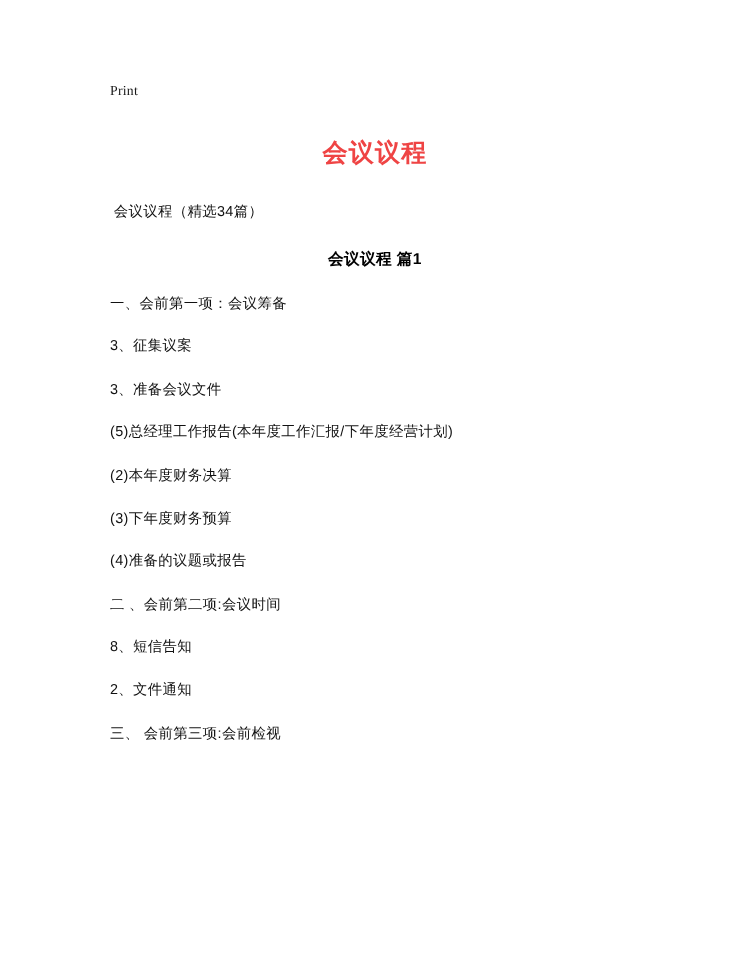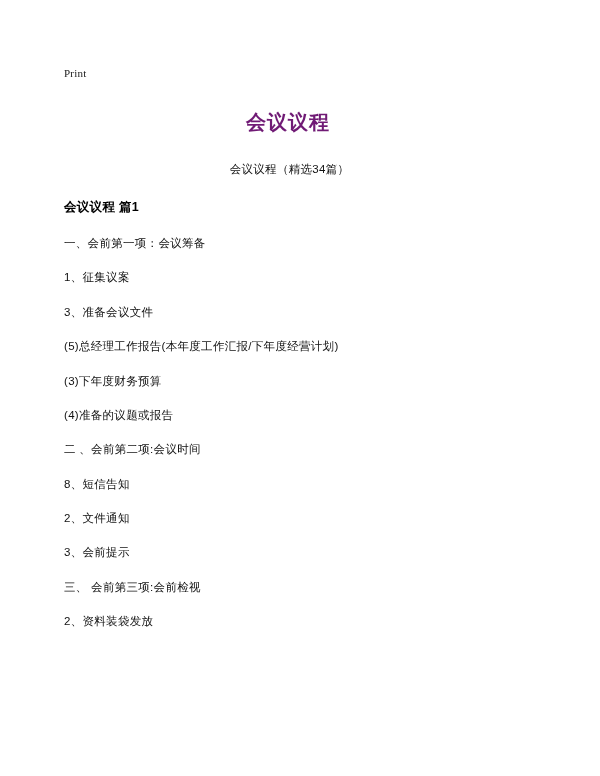--- a/index.html
+++ b/index.html
@@ -12,52 +12,52 @@
     height: 776px;
     font-family: "Liberation Sans", "DejaVu Sans", sans-serif;
     color: #000000;
     position: relative;
     overflow: hidden;
   }
   .page {
     width: 600px;
     height: 776px;
     box-sizing: border-box;
-    padding: 68px 88px 0 64px;
+    padding: 68px 88px 0 88px;
     position: relative;
   }
   .print-label {
     font-family: "Liberation Serif", "DejaVu Serif", serif;
     font-size: 11px;
     color: #1a1a1a;
     line-height: 1;
     margin: 0 0 30px 0;
     letter-spacing: 0.2px;
   }
   .doc-title {
     text-align: center;
     font-size: 20px;
     font-weight: bold;
-    color: #701a75;
+    color: #ef4444;
     margin: 0 0 26px 0;
     letter-spacing: 1px;
   }
   .subtitle {
     font-size: 11.5px;
     color: #111111;
     margin: 0 0 22px 3px;
     letter-spacing: 0.3px;
-    text-align: center;
   }
   .section-head {
     font-size: 12.5px;
     font-weight: bold;
     color: #000000;
     margin: 0 0 20px 0;
     letter-spacing: 0.3px;
+    text-align: center;
   }
   .line {
     font-size: 11.5px;
     color: #111111;
     margin: 16px 0 20px 0;
     line-height: 1.25;
     letter-spacing: 0.3px;
     white-space: pre-wrap;
   }
   .line:last-child {
@@ -72,27 +72,26 @@
   <div class="print-label">Print</div>
 
   <h1 class="doc-title">会议议程</h1>
 
   <div class="subtitle">会议议程（精选34篇）</div>
 
   <div class="section-head">会议议程 篇1</div>
 
   <div class="body-lines">
     <p class="line">一、会前第一项：会议筹备</p>
-    <p class="line">1、征集议案</p>
+    <p class="line">3、征集议案</p>
     <p class="line">3、准备会议文件</p>
     <p class="line">(5)总经理工作报告(本年度工作汇报/下年度经营计划)</p>
+    <p class="line">(2)本年度财务决算</p>
     <p class="line">(3)下年度财务预算</p>
     <p class="line">(4)准备的议题或报告</p>
     <p class="line">二 、会前第二项:会议时间</p>
     <p class="line">8、短信告知</p>
     <p class="line">2、文件通知</p>
-    <p class="line">3、会前提示</p>
     <p class="line">三、 会前第三项:会前检视</p>
-    <p class="line">2、资料装袋发放</p>
 
   </div>
 
 </div>
 
 </body></html>

